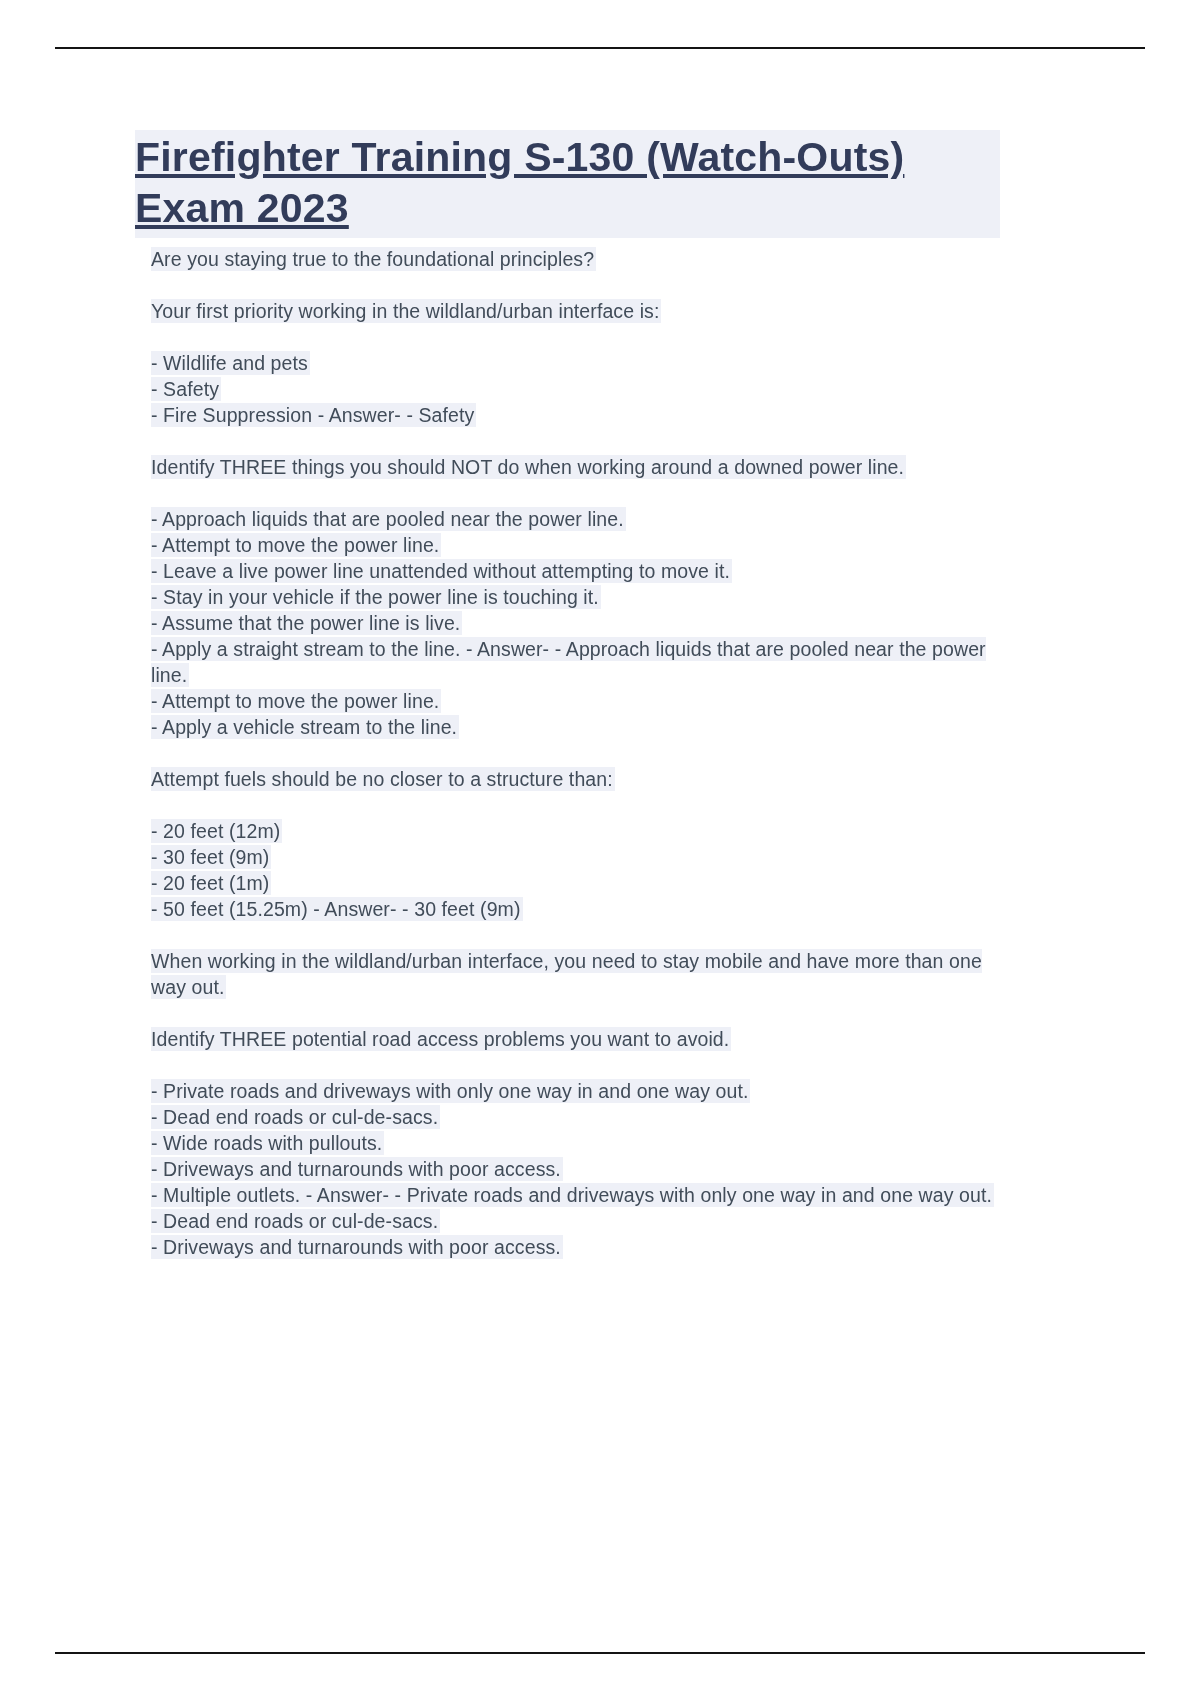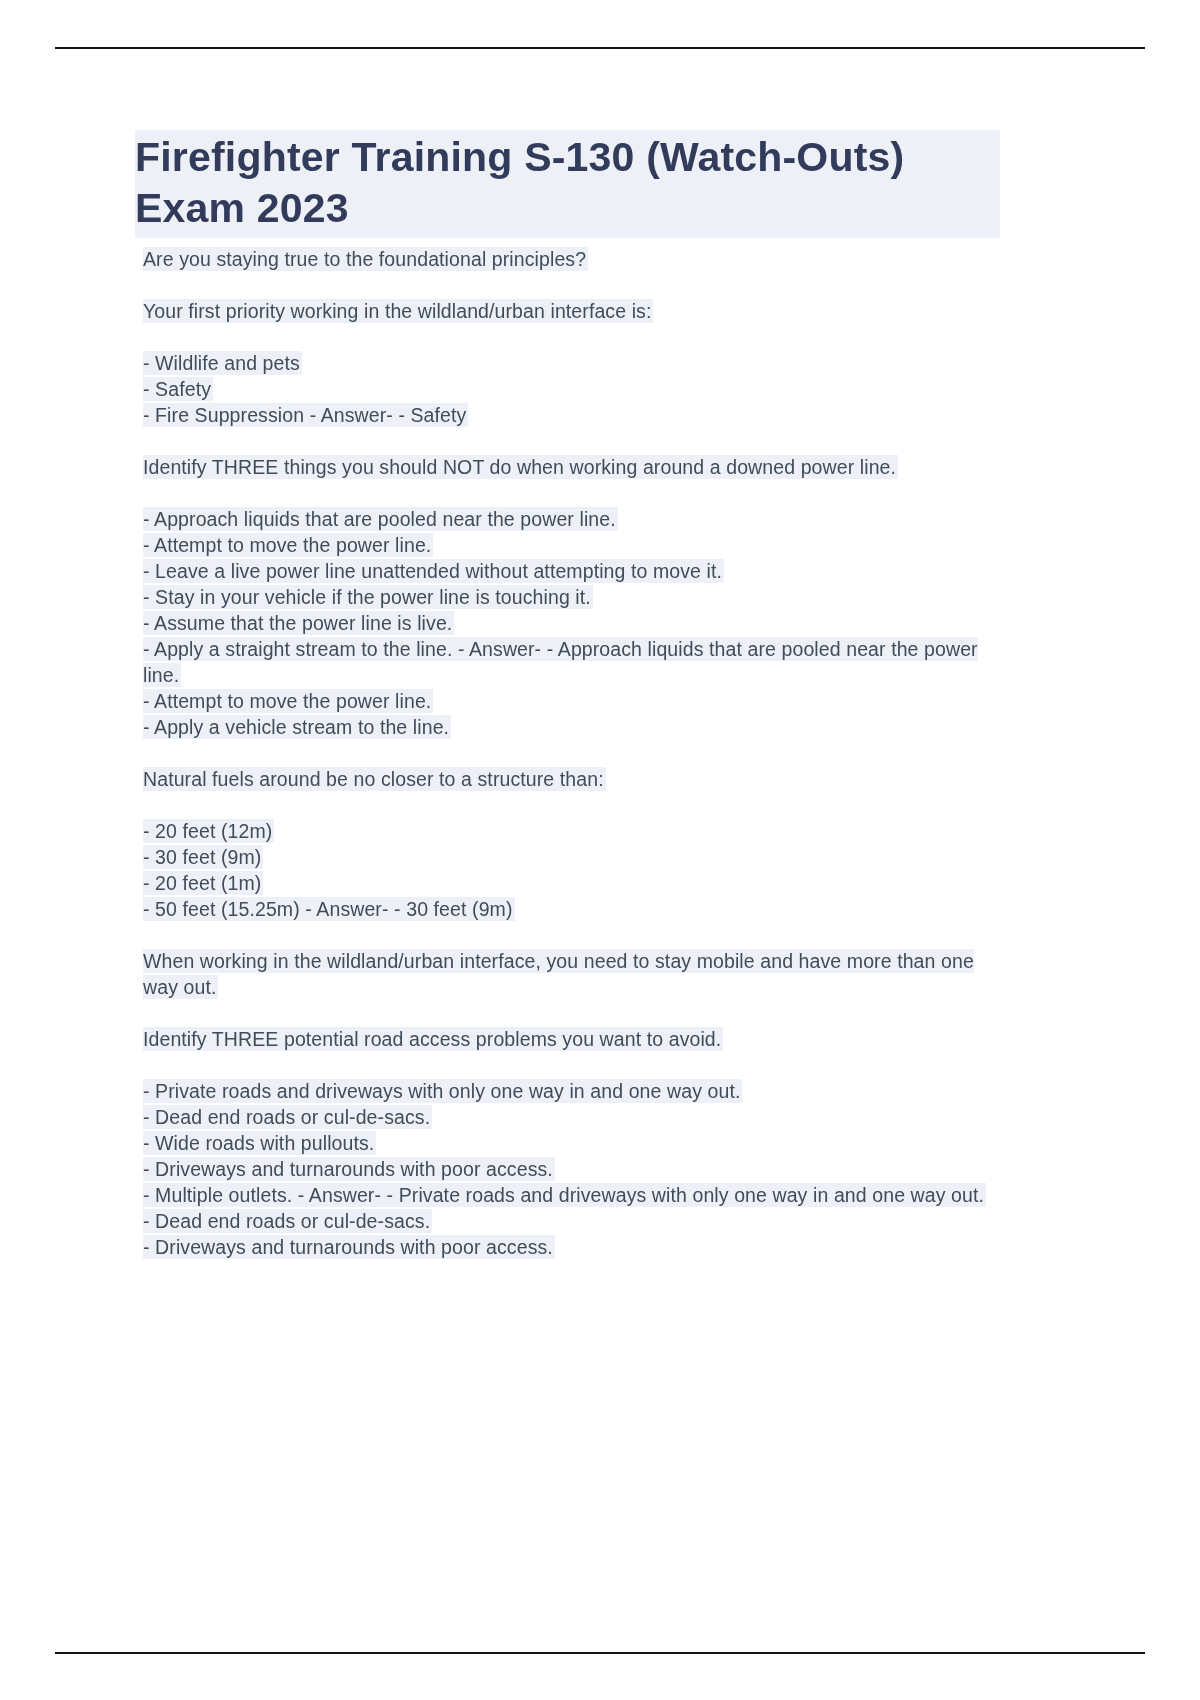--- a/index.html
+++ b/index.html
@@ -37,22 +37,23 @@
   .doc-title {
     margin: 0 0 8px 0;
     font-size: 41px;
     font-weight: bold;
     color: var(--title-color);
     line-height: 1.24;
     background: var(--highlight);
     display: block;
     padding: 2px 0 4px 0;
     letter-spacing: 0.2px;
+    text-decoration: underline;
   }
-  .block { margin: 0 0 26px 8px; }
+  .block { margin: 0 0 26px 16px; }
   .line {
     font-size: 19.5px;
     line-height: 26px;
     color: var(--body-color);
     letter-spacing: 0.1px;
   }
   .hl {
     background: var(--highlight);
     padding: 1px 2px 1px 0;
   }
@@ -83,21 +84,21 @@
         <div class="line"><span class="hl">- Approach liquids that are pooled near the power line.</span></div>
         <div class="line"><span class="hl">- Attempt to move the power line.</span></div>
         <div class="line"><span class="hl">- Leave a live power line unattended without attempting to move it.</span></div>
         <div class="line"><span class="hl">- Stay in your vehicle if the power line is touching it.</span></div>
         <div class="line"><span class="hl">- Assume that the power line is live.</span></div>
         <div class="line"><span class="hl">- Apply a straight stream to the line. - Answer- - Approach liquids that are pooled near the power line.</span></div>
         <div class="line"><span class="hl">- Attempt to move the power line.</span></div>
         <div class="line"><span class="hl">- Apply a vehicle stream to the line.</span></div>
       </div>
       <div class="block">
-        <div class="line"><span class="hl">Natural fuels around be no closer to a structure than:</span></div>
+        <div class="line"><span class="hl">Attempt fuels should be no closer to a structure than:</span></div>
       </div>
       <div class="block">
         <div class="line"><span class="hl">- 20 feet (12m)</span></div>
         <div class="line"><span class="hl">- 30 feet (9m)</span></div>
         <div class="line"><span class="hl">- 20 feet (1m)</span></div>
         <div class="line"><span class="hl">- 50 feet (15.25m) - Answer- - 30 feet (9m)</span></div>
       </div>
       <div class="block">
         <div class="line"><span class="hl">When working in the wildland/urban interface, you need to stay mobile and have more than one way out.</span></div>
       </div>

